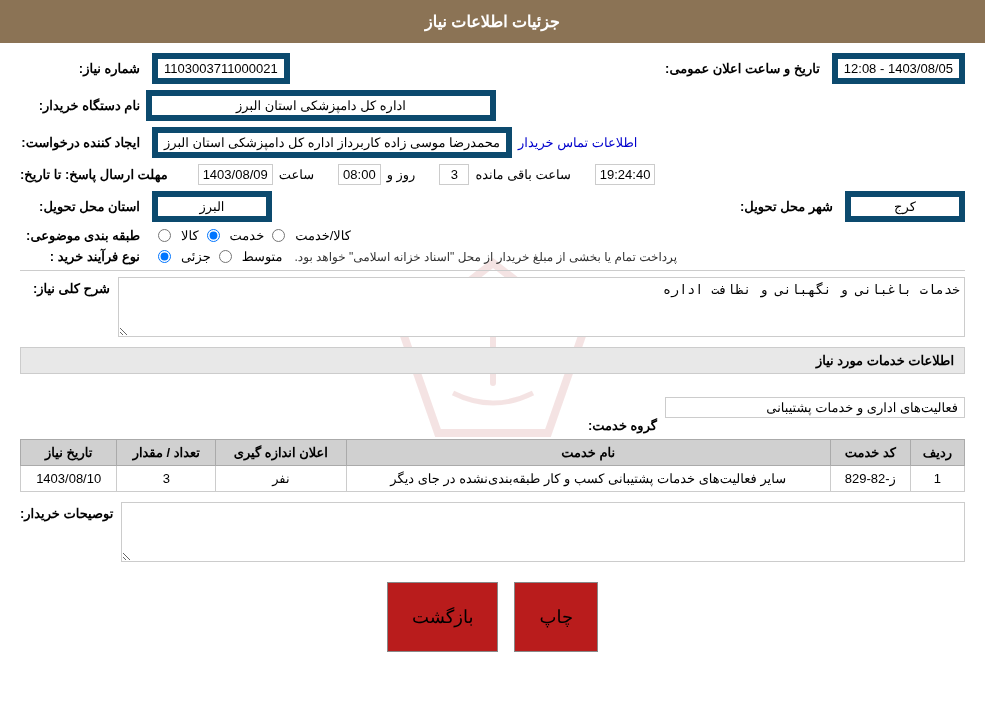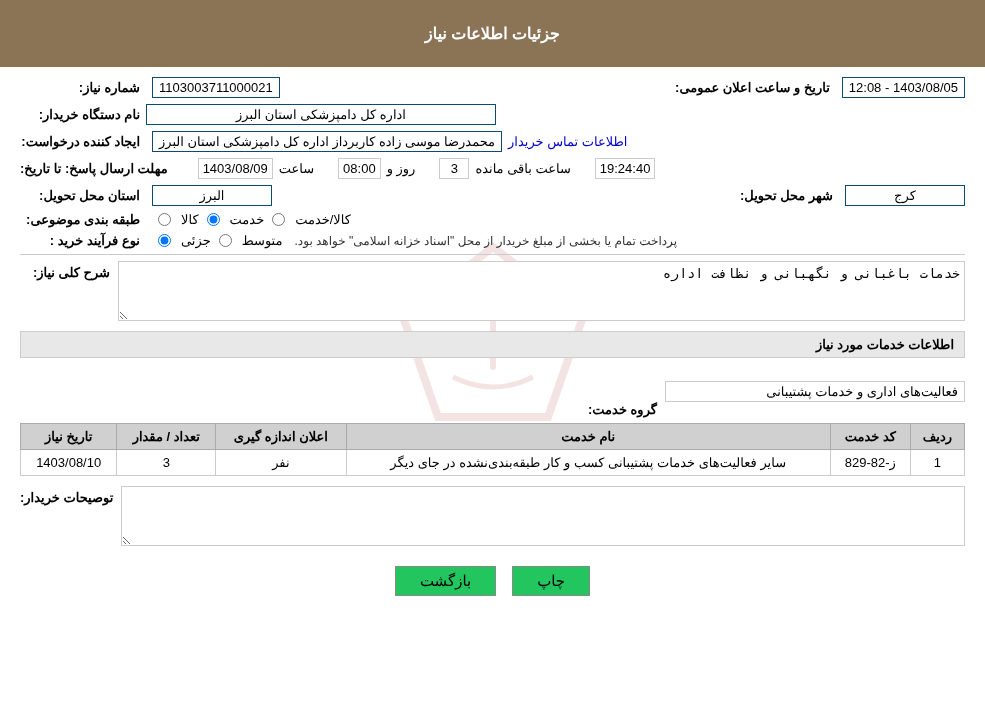--- a/index.html
+++ b/index.html
@@ -13,42 +13,42 @@
       width: 985px;
       min-height: 703px;
       background: #fff;
       margin: 0 auto;
       padding-bottom: 20px;
     }
     .header-bar {
       background: #8B7355;
       color: #fff;
       text-align: center;
-      padding: 24px 0;
+      padding: 12px 0;
       font-size: 16px;
       font-weight: bold;
     }
     .content {
       padding: 10px 20px;
     }
     .info-row {
       display: flex;
       align-items: center;
       margin-bottom: 6px;
       justify-content: flex-end;
     }
     .info-label {
       font-weight: bold;
       white-space: nowrap;
       margin-right: 6px;
       min-width: 120px;
       text-align: right;
     }
     .info-value {
-      border: 1px solid #0c4a6e;
+      border: 6px solid #0c4a6e;
       padding: 2px 6px;
       min-width: 200px;
       background: #fff;
       text-align: center;
     }
     .info-value.wide { min-width: 350px; }
     .info-value.narrow { min-width: 120px; }
     .link-text {
       color: #0000cc;
       cursor: pointer;
@@ -160,26 +160,26 @@
       padding: 4px;
       resize: vertical;
     }
     .btn-row {
       display: flex;
       justify-content: center;
       gap: 16px;
       margin-top: 20px;
     }
     .btn {
-      padding: 5px 24px;
+      padding: 23px 24px;
       border: 1px solid #888;
-      background: #22c55e;
+      background: #b91c1c;
       cursor: pointer;
       font-family: Tahoma, Arial, sans-serif;
-      font-size: 15px;
+      font-size: 18px;
     }
     .watermark-wrapper {
       position: relative;
     }
     .watermark {
       position: absolute;
       top: 50%;
       left: 50%;
       transform: translate(-50%, -50%);
       opacity: 0.12;

